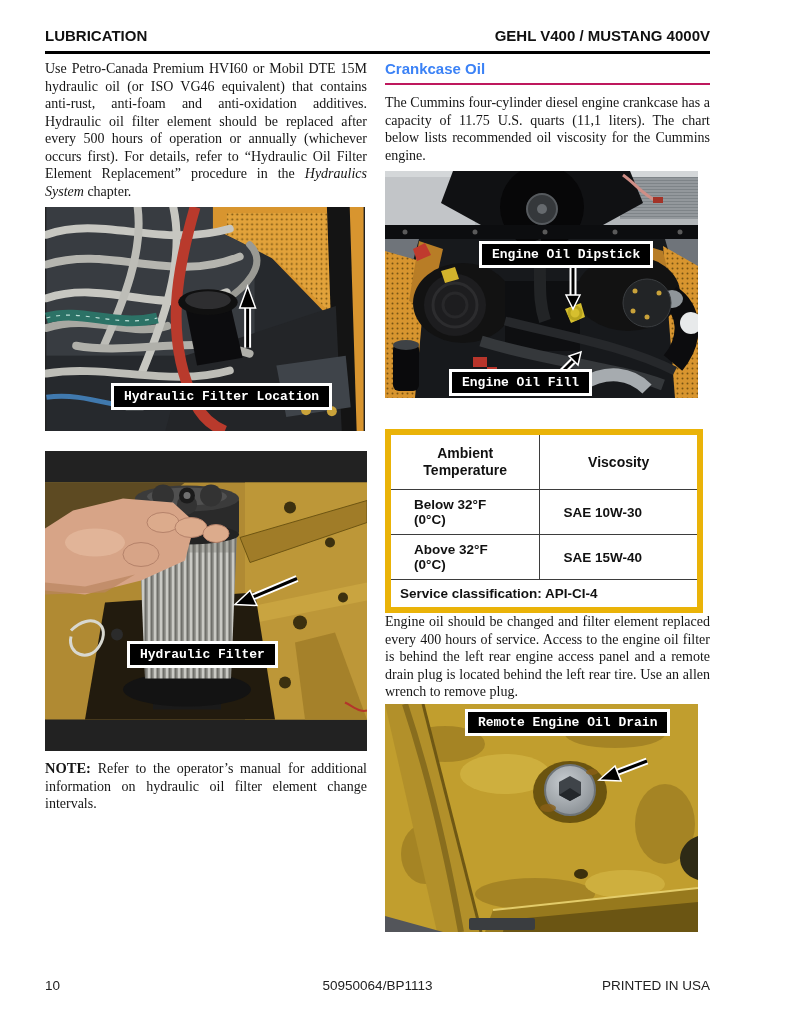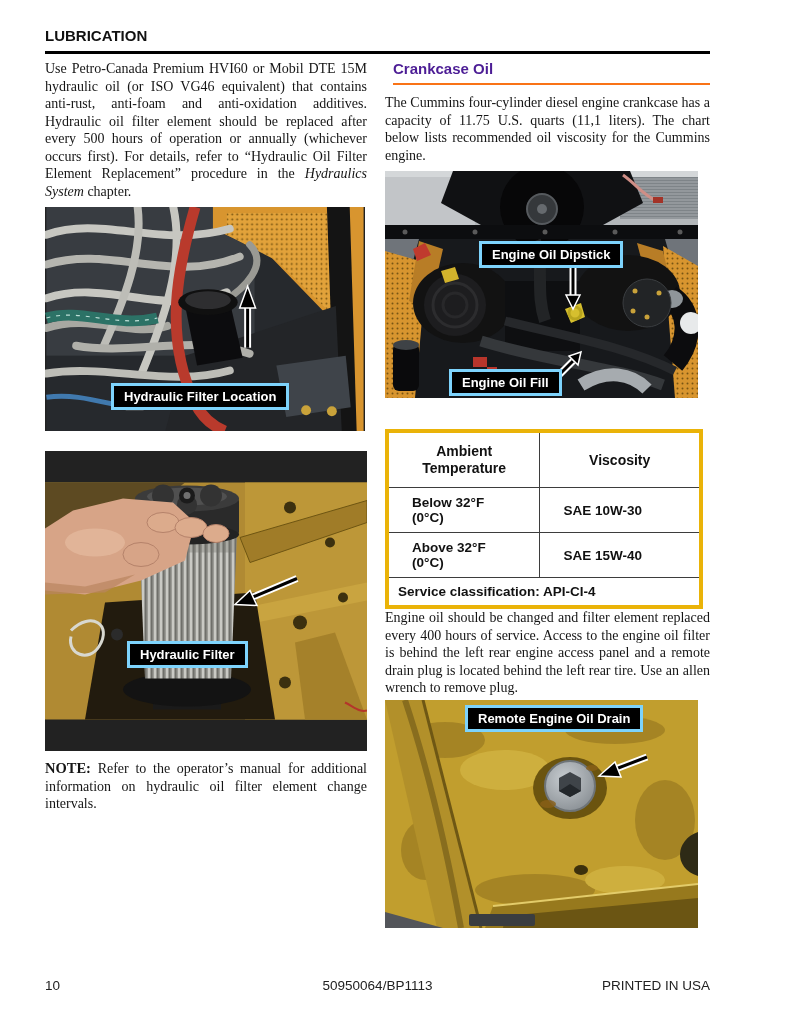--- a/index.html
+++ b/index.html
@@ -12,60 +12,61 @@
   .hdr { position:absolute; left:45px; top:27px; width:665px;
          display:flex; justify-content:space-between;
          font-family:"Liberation Sans", sans-serif; font-weight:bold; font-size:15px; color:#111; }
   .hdr-rule { position:absolute; left:45px; top:51px; width:665px; height:3px; background:#000; }
   
   .col { position:absolute; top:60px; }
   .col-left  { left:45px;  width:322px; }
   .col-right { left:385px; width:325px; }
   p.body { margin:0; font-size:14px; line-height:17.5px; text-align:justify; }
   .italic { font-style:italic; }
-  h2.sec { margin:0 0 9px 8px; padding:0 0 6px 0; font-family:"Liberation Sans", sans-serif;
-           font-size:15px; font-weight:bold; color:#4c1d95; border-bottom:2px solid #f97316; }
+  h2.sec { margin:0 0 9px 0; padding:0 0 6px 0; font-family:"Liberation Sans", sans-serif;
+           font-size:15px; font-weight:bold; color:#3b82f6; border-bottom:2px solid #be185d; }
   .note { margin:0; font-size:14px; line-height:17.5px; text-align:justify; }
   .note b { font-size:14.5px; }
   
   .photo { position:relative; background:#222; }
   .photo svg { position:absolute; left:0; top:0; width:100%; height:100%; display:block; }
   .ph1 { width:320px; height:224px; margin-top:7px; }
   .ph2 { width:322px; height:300px; margin-top:20px; }
   .ph3 { width:313px; height:227px; margin-top:7px; }
   .ph4 { width:313px; height:228px; margin-top:3px;text-align:right; }
-  .callout { position:absolute; background:#000; color:#fff; border:3px solid #7dd3fc;
-             font-family:Liberation Sans, sans-serif; font-weight:bold; font-size:13px;
+  .callout { position:absolute; background:#000; color:#fff; border:3px solid #ffffff;
+             font-family:Liberation Mono, monospace; font-weight:bold; font-size:13px;
              line-height:15px; padding:3px 10px; white-space:nowrap; }
   .mt-note-l { margin-top:9px; }
   .mt-note-r { margin-top:15px; }
   
   table.vtable { border-collapse:collapse; width:318px; margin:31px 0 0 0;
                  font-family:"Liberation Sans", sans-serif; font-weight:bold; color:#111;
-                 border:4px solid #eab308; }
+                 border:6px solid #eab308; }
   table.vtable td { border:1.5px solid #3d3d3d; }
   td.th { text-align:center; vertical-align:middle; height:52px; font-size:14px; line-height:17px; }
   td.th .wrapword { display:inline-block; max-width:118px; }
   td.cell { font-size:13.5px; padding:7px 23px; }
   td.svc  { font-size:13.5px; padding:6px 9px; }
   .after-table { margin-top:18px; }
   
   .ftr { position:absolute; left:45px; top:978px; width:665px;
          display:flex; justify-content:space-between; align-items:baseline;
          font-family:"Liberation Sans", sans-serif; font-size:13.5px; color:#222; }
   .ftr .mid { position:absolute; left:0; right:0; text-align:center; }
   .ftr .left-slot, .ftr .right-slot { position:relative; z-index:1; background:transparent; }
 </style>
 </head>
 <body>
 
 <div class="page">
 
   <div class="hdr">
     <span>LUBRICATION</span>
+    <span>GEHL V400 / MUSTANG 4000V</span>
   </div>
   <div class="hdr-rule"></div>
 
   <div class="col col-left">
     <p class="body"><span>Use Petro-Canada Premium HVI60 or Mobil DTE 15M hydraulic oil (or ISO VG46 equivalent) that contains anti-rust, anti-foam and anti-oxidation additives. Hydraulic oil filter element should be replaced after every 500 hours of operation or annually (whichever occurs first). For details, refer to “Hydraulic Oil Filter Element Replacement” procedure in the </span><span class="italic">Hydraulics System</span><span> chapter.</span></p>
 
     <figure class="photo ph1" style="margin:7px 0 0 0;" aria-label="Engine compartment with hydraulic lines showing hydraulic filter location">
       <svg viewBox="0 0 320 226">
         <defs>
           <pattern id="mesh1" width="5" height="5" patternUnits="userSpaceOnUse">

